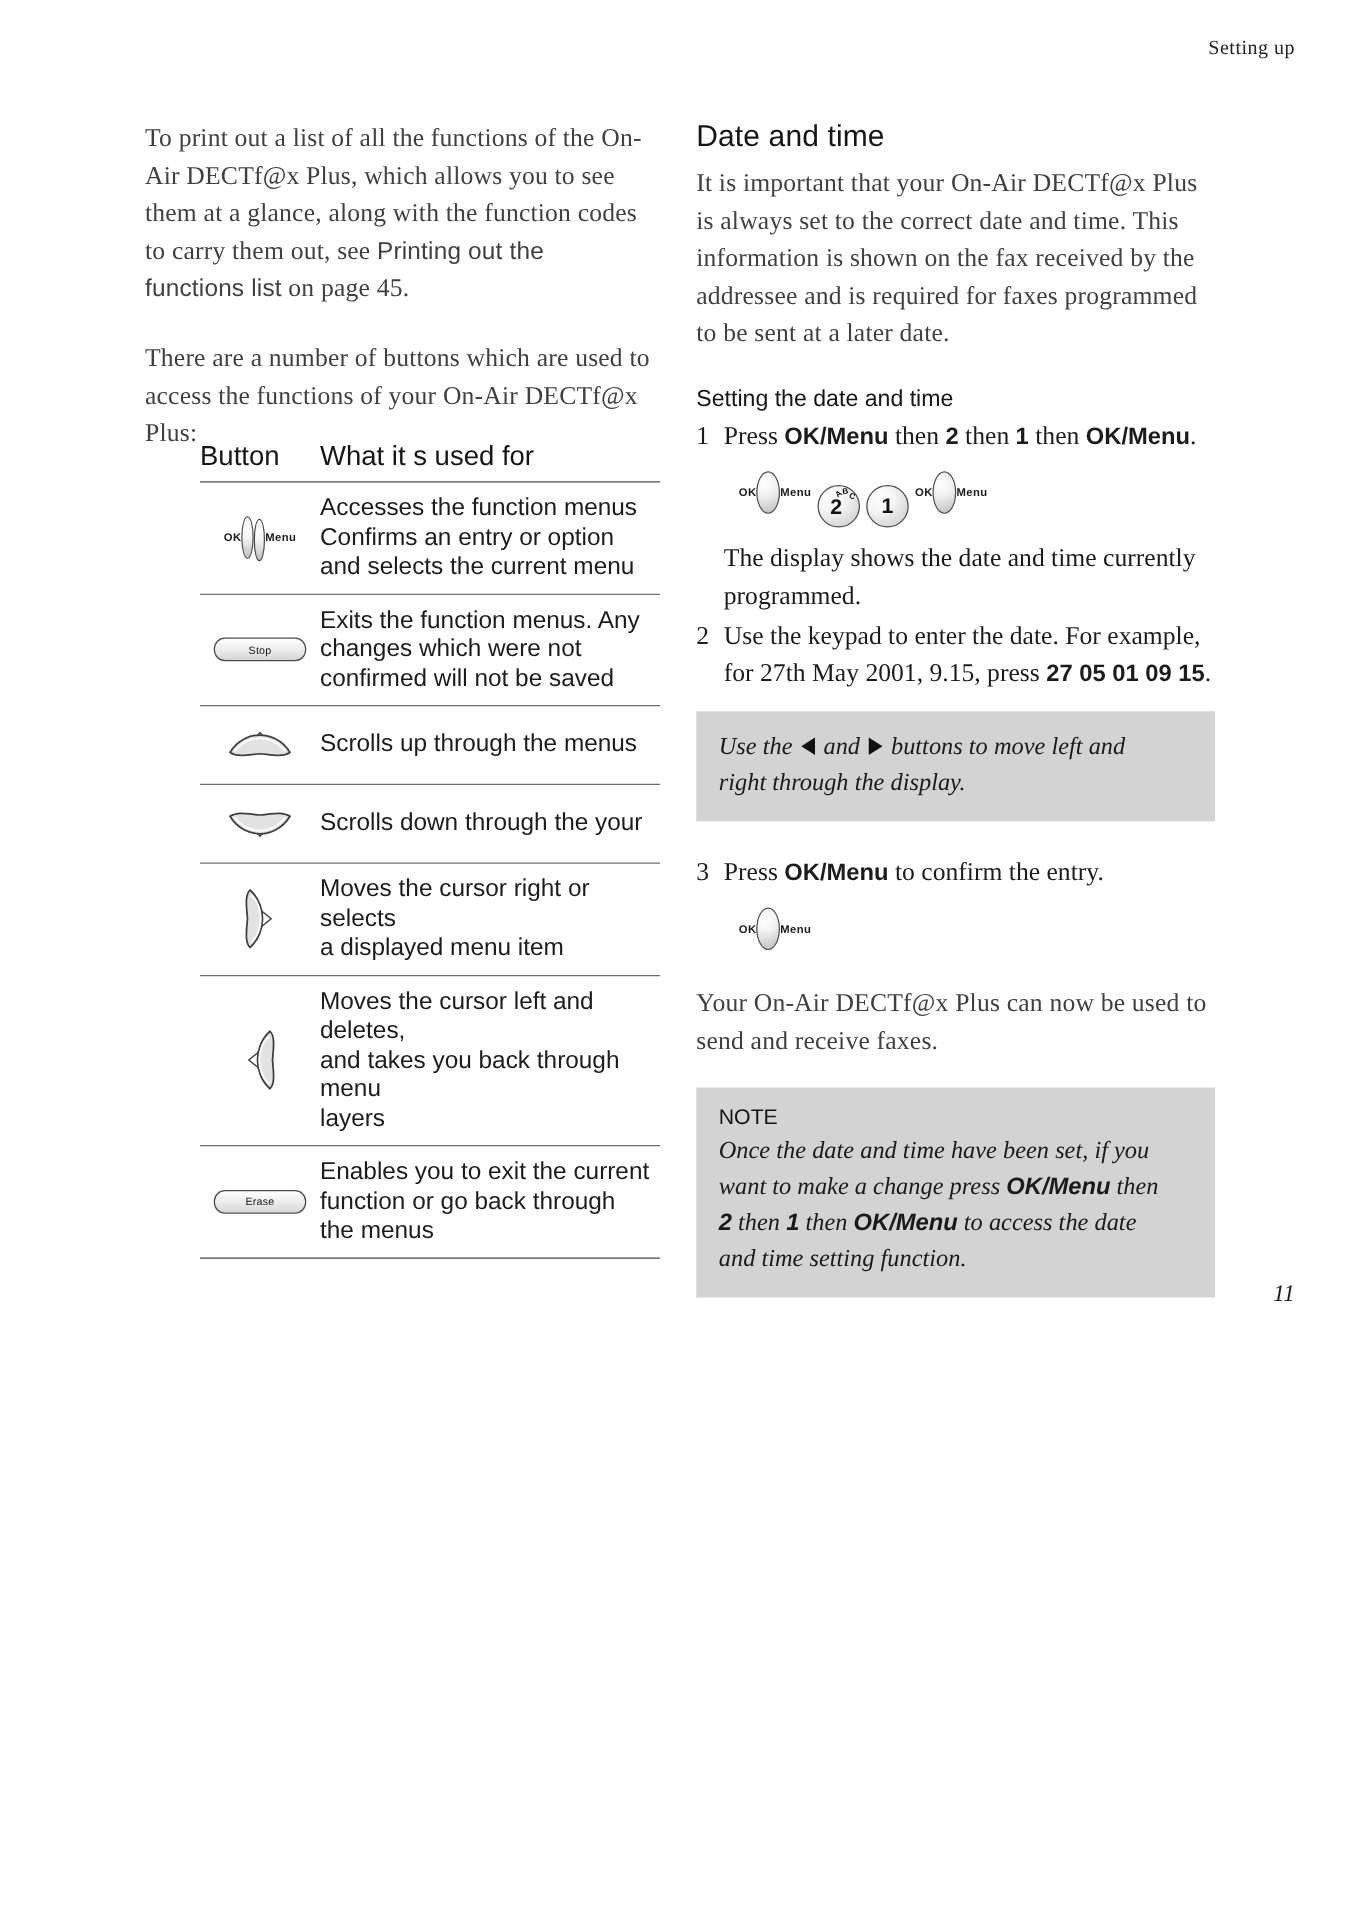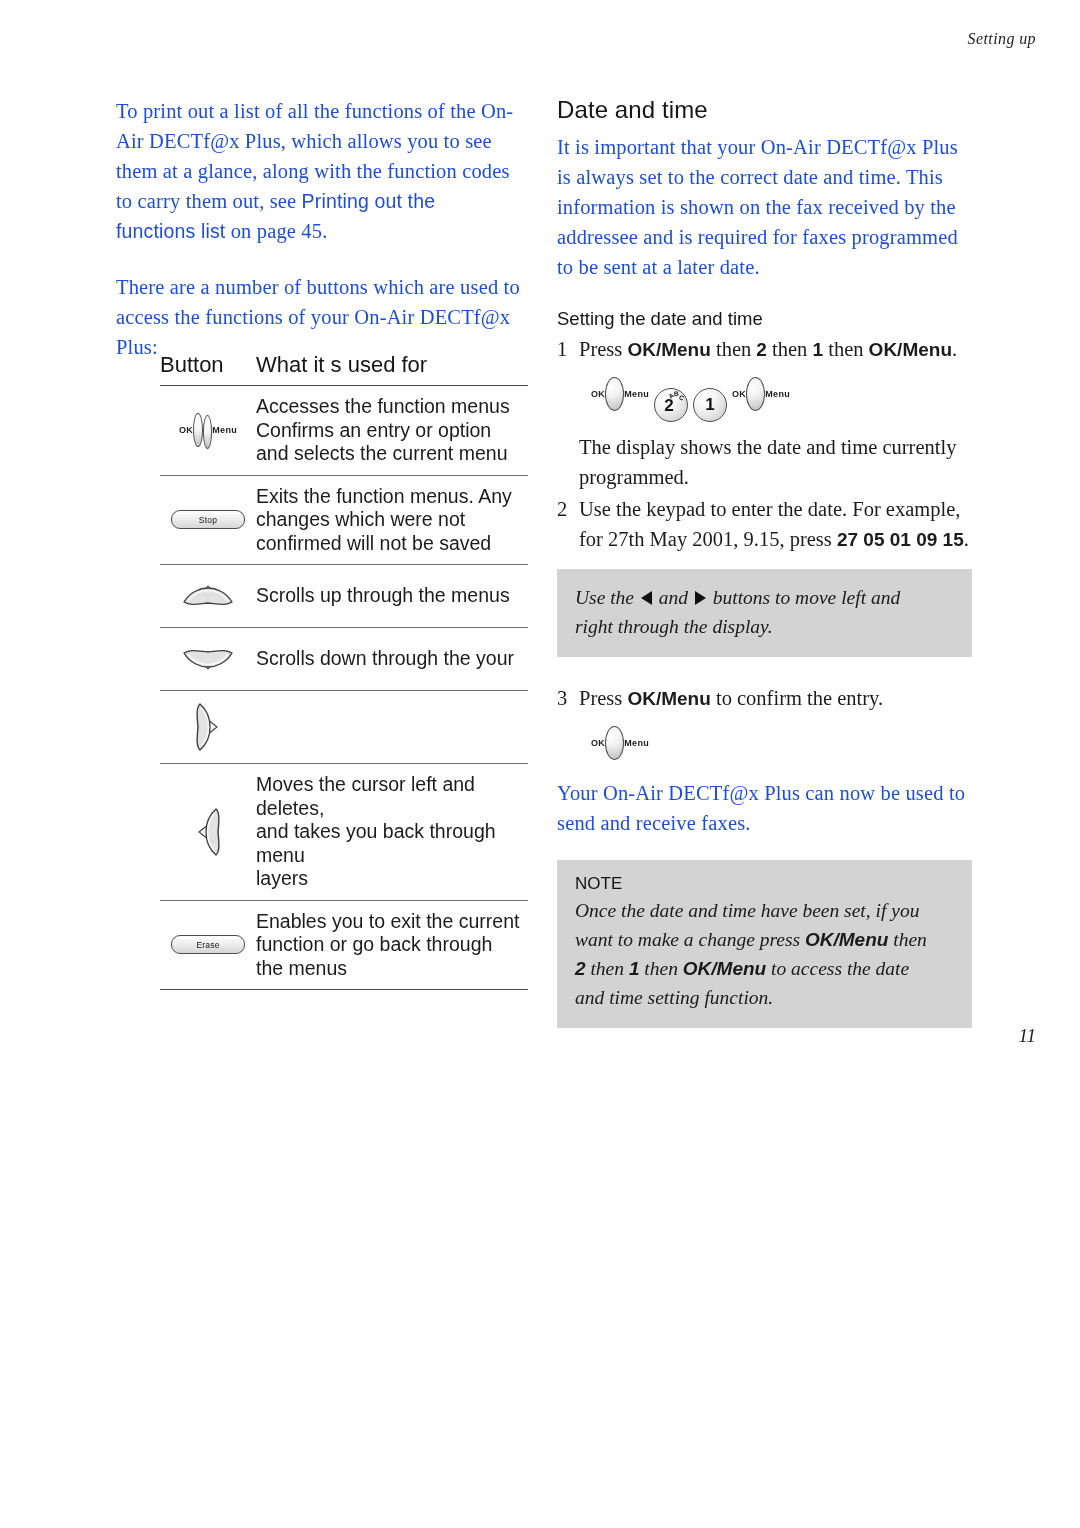--- a/index.html
+++ b/index.html
@@ -22,21 +22,20 @@
     height: 1528px;
     overflow: hidden;
   }
 
   
   .running-header {
     position: absolute;
     top: 30px;
     right: 44px;
     font-family: "Liberation Serif", serif;
-    font-style: italic;
     font-size: 16px;
     letter-spacing: 0.4px;
     color: #232323;
   }
 
   
   .col-left {
     position: absolute;
     left: 116px;
     top: 96px;
@@ -47,21 +46,21 @@
     left: 557px;
     top: 96px;
     width: 415px;
   }
 
   
   .serif-body {
     font-family: "Liberation Serif", serif;
     font-size: 20.5px;
     line-height: 30px;
-    color: #1d4ed8;
+    color: #404040;
     letter-spacing: 0.15px;
   }
   .sans-inline {
     font-family: "Liberation Sans", sans-serif;
     font-size: 19.5px;
   }
   .para + .para { margin-top: 26px; }
 
   
   .h-section {
@@ -374,20 +373,24 @@
     <div class="rule-thin"></div>
 
     <div class="tbl-row">
       <div class="cell-btn">
         <svg class="rocker" width="34" height="54" viewBox="0 0 34 54">
           <polygon points="26,27 16,19 16,35" fill="#fbfbfb" stroke="#3f3f3f" stroke-width="1.1"></polygon>
           <path d="M9 4 C17 11 19 21 19 27 C19 33 17 43 9 50 C5 46 6 38 7 27 C6 16 5 8 9 4 Z" fill="#e2e2e2" stroke="#3f3f3f" stroke-width="1.4" stroke-linejoin="round"></path>
           <path d="M10 8 C16 14 17.5 21 17.5 27 C17.5 33 16 40 10 46" fill="none" stroke="#ffffff" stroke-width="1.6" opacity=".8"></path>
         </svg>
       </div>
+      <div class="cell-txt">
+        <div>Moves the cursor right or selects</div>
+        <div>a displayed menu item</div>
+      </div>
     </div>
     <div class="rule-thin"></div>
 
     <div class="tbl-row">
       <div class="cell-btn">
         <svg class="rocker" width="34" height="54" viewBox="0 0 34 54">
           <polygon points="8,27 18,19 18,35" fill="#fbfbfb" stroke="#3f3f3f" stroke-width="1.1"></polygon>
           <path d="M25 4 C17 11 15 21 15 27 C15 33 17 43 25 50 C29 46 28 38 27 27 C28 16 29 8 25 4 Z" fill="#e2e2e2" stroke="#3f3f3f" stroke-width="1.4" stroke-linejoin="round"></path>
           <path d="M24 8 C18 14 16.5 21 16.5 27 C16.5 33 18 40 24 46" fill="none" stroke="#ffffff" stroke-width="1.6" opacity=".8"></path>
         </svg>
@@ -474,21 +477,21 @@
     </div>
 
     <div class="keyrow">
       <div class="okmenu-stack">
         <div class="okmenu-label">OK</div>
         <div class="rnd-key"></div>
         <div class="okmenu-label">Menu</div>
       </div>
     </div>
 
-    <div class="serif-body" style="margin-top:18px">Your On-Air DECTf@x Plus can now be used to send and receive faxes.</div>
+    <div class="serif-body" style="margin-top:28px">Your On-Air DECTf@x Plus can now be used to send and receive faxes.</div>
 
     <div class="tint-box" style="margin-top:22px">
       <span class="note-label">NOTE</span>
       <div class="italic"><span>Once the date and time have been set, if you want to make a change press </span><b class="ui">OK/Menu</b><span> then </span><b class="ui">2</b><span> then </span><b class="ui">1</b><span> then </span><b class="ui">OK/Menu</b><span> to access the date and time setting function.</span></div>
     </div>
 
   </div>
 
   <div class="folio">11</div>
 

